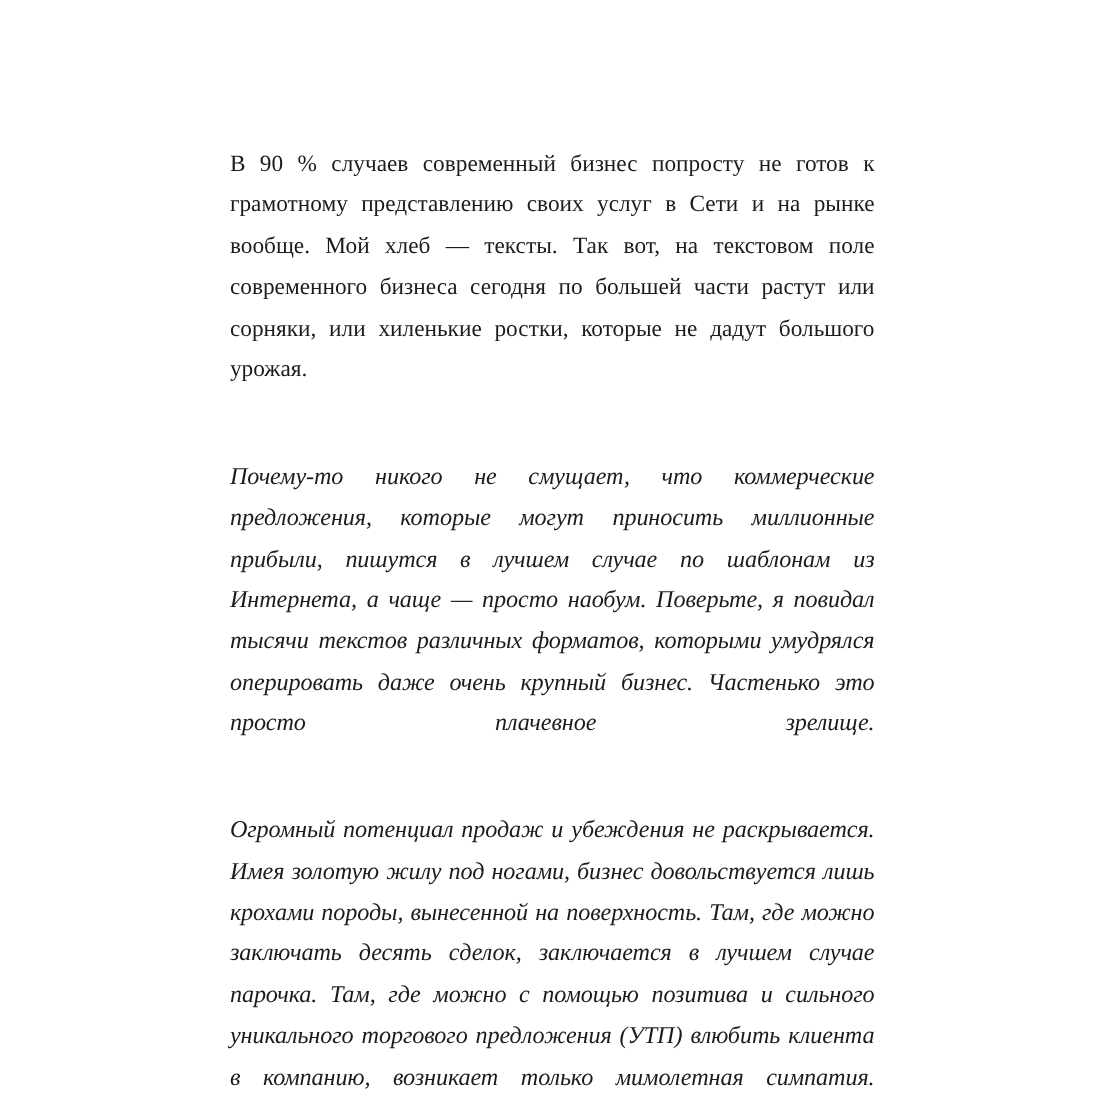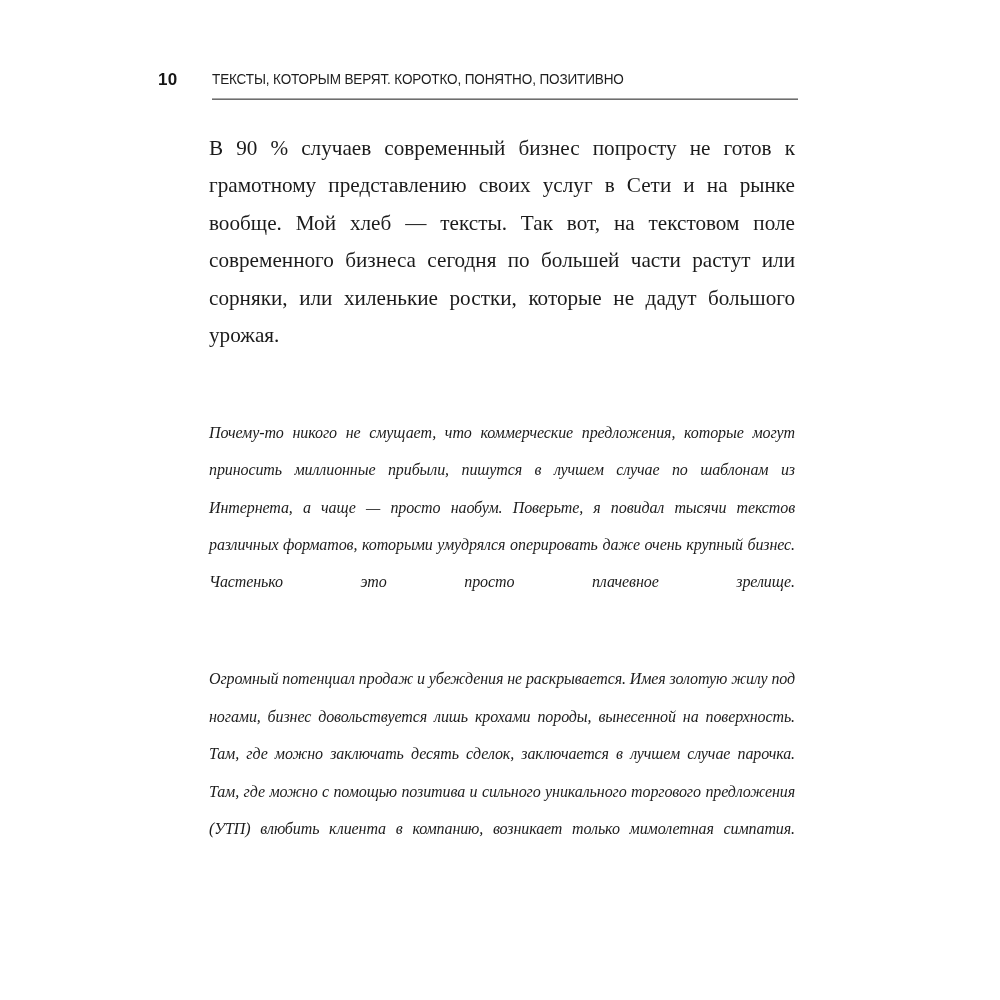--- a/index.html
+++ b/index.html
@@ -81,45 +81,38 @@
     line-height: 37.4px;
     color: #1b1b1b;
     hyphens: manual;
     -webkit-hyphens: manual;
   }
   p.para + p.para {
     margin-top: 22px;
   }
   p.para.italic {
     font-style: italic;
-    font-size: 16px;
+    font-size: 22px;
     letter-spacing: -0.1px;
   }
   p.para.roman {
     font-style: normal;
   }
   
   p.para::after {
     content: "";
     display: inline-block;
     width: 100%;
   }
 </style>
 </head>
 <body>
 
 <div class="page">
 
-  <div class="running-head">
-    <div class="folio">10</div>
-    <div class="head-block">
-      <div class="head-title">ТЕКСТЫ, КОТОРЫМ ВЕРЯТ. КОРОТКО, ПОНЯТНО, ПОЗИТИВНО</div>
-      <div class="head-rule"></div>
-    </div>
-  </div>
 
   <div class="text-column">
     <p class="para roman">В 90 % случаев современный бизнес попросту не готов к грамотному представлению своих услуг в Сети и на рынке вообще. Мой хлеб — тексты. Так вот, на текстовом поле современного бизнеса сегодня по большей части растут или сорняки, или хиленькие ростки, которые не дадут большого урожая.</p>
     <p class="para italic">Почему-то никого не смущает, что коммерческие предложения, которые могут приносить миллионные прибыли, пишутся в лучшем случае по шаблонам из Интернета, а чаще — просто наобум. Поверьте, я повидал тысячи текстов различных форматов, которыми умудрялся оперировать даже очень крупный бизнес. Частенько это просто плачевное зрелище.</p>
     <p class="para italic">Огромный потенциал продаж и убеждения не раскрывается. Имея золотую жилу под ногами, бизнес довольствуется лишь крохами породы, вынесенной на поверхность. Там, где можно заключать десять сделок, заключается в лучшем случае парочка. Там, где можно с помощью позитива и сильного уникального торгового предложения (УТП) влюбить клиента в компанию, возникает только мимолетная симпатия.</p>
 
   </div>
 
 </div>
 

